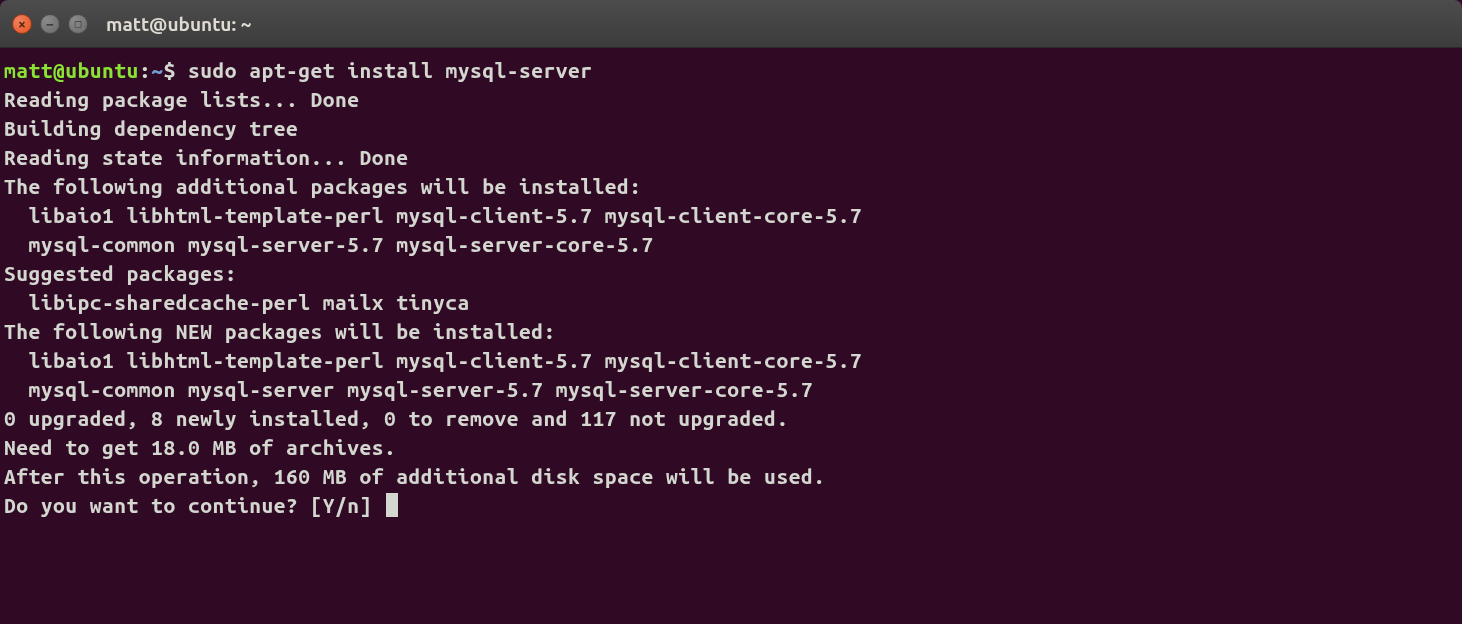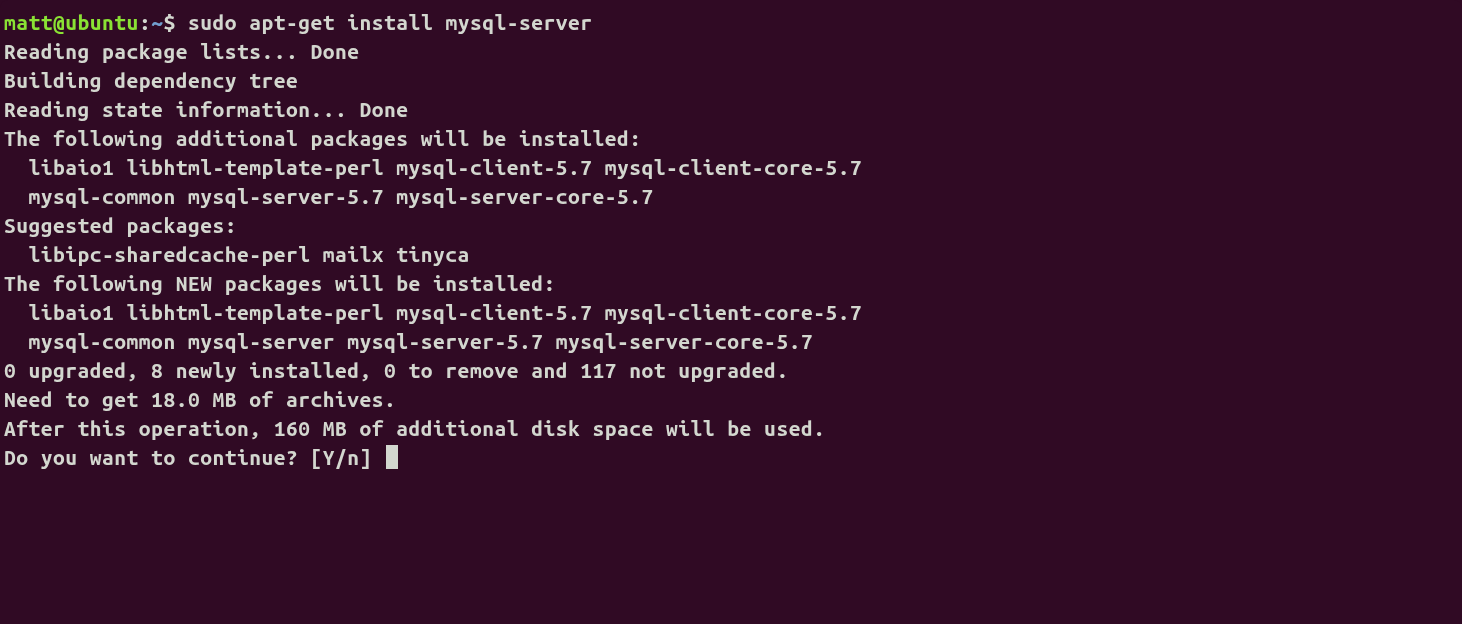--- a/index.html
+++ b/index.html
@@ -119,20 +119,28 @@
       height: 24px;
       background: #d3d7cf;
       vertical-align: text-bottom;
       margin-left: 2px;
     }
   </style>
 </head>
 <body>
 
 <div class="window">
+  <div class="titlebar">
+    <div class="window-controls">
+      <div class="window-btn btn-close"></div>
+      <div class="window-btn btn-minimize"></div>
+      <div class="window-btn btn-maximize"></div>
+    </div>
+    <div class="window-title">matt@ubuntu: ~</div>
+  </div>
   <div class="terminal-content"><span class="prompt-user">matt@ubuntu</span><span class="prompt-colon">:</span><span class="prompt-path">~</span><span class="prompt-dollar">$</span> <span class="command">sudo apt-get install mysql-server</span>
 <span class="output-line">Reading package lists... Done</span>
 <span class="output-line">Building dependency tree</span>
 <span class="output-line">Reading state information... Done</span>
 <span class="output-line">The following additional packages will be installed:</span>
 <span class="output-line">  libaio1 libhtml-template-perl mysql-client-5.7 mysql-client-core-5.7</span>
 <span class="output-line">  mysql-common mysql-server-5.7 mysql-server-core-5.7</span>
 <span class="output-line">Suggested packages:</span>
 <span class="output-line">  libipc-sharedcache-perl mailx tinyca</span>
 <span class="output-line">The following NEW packages will be installed:</span>

